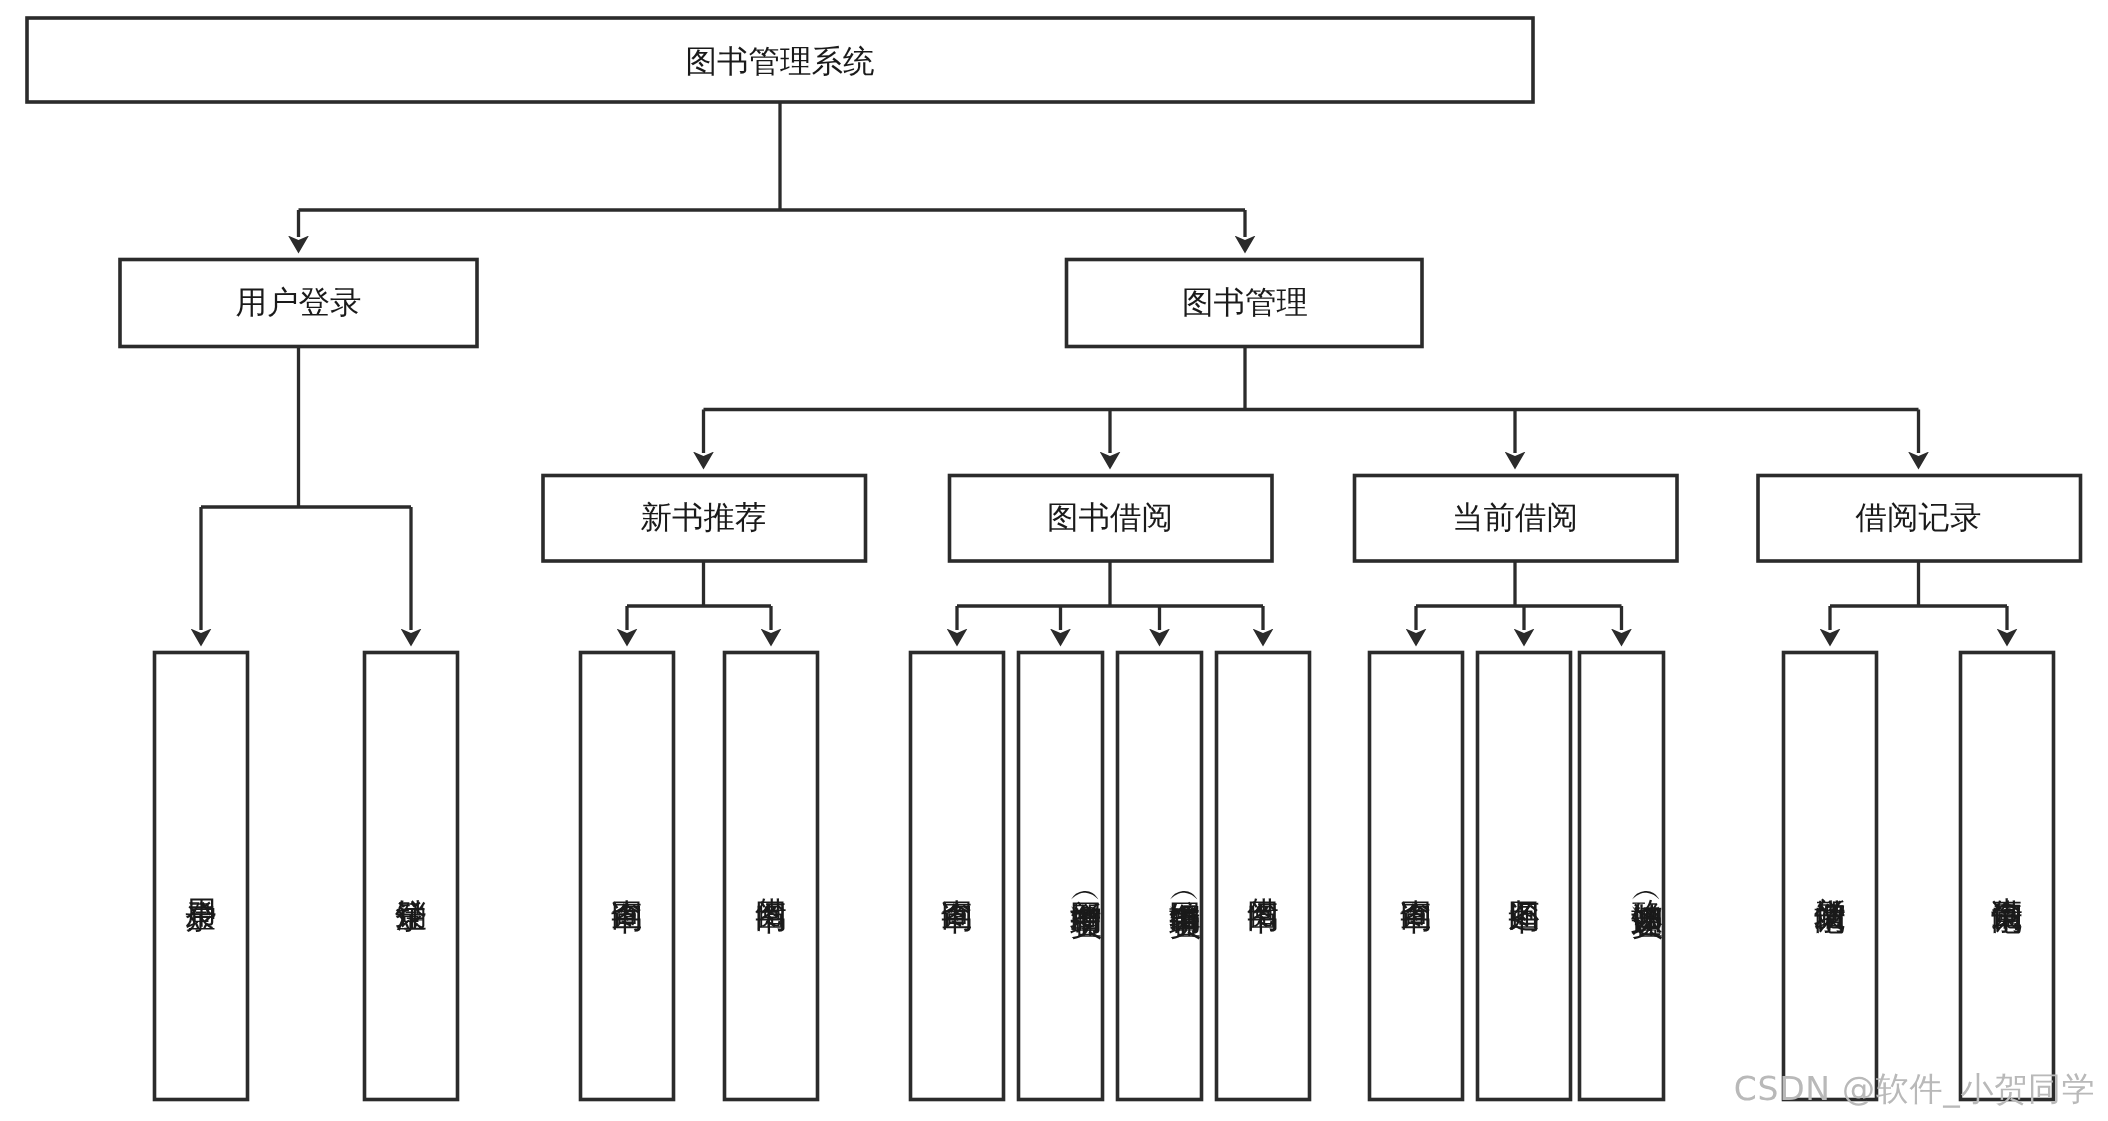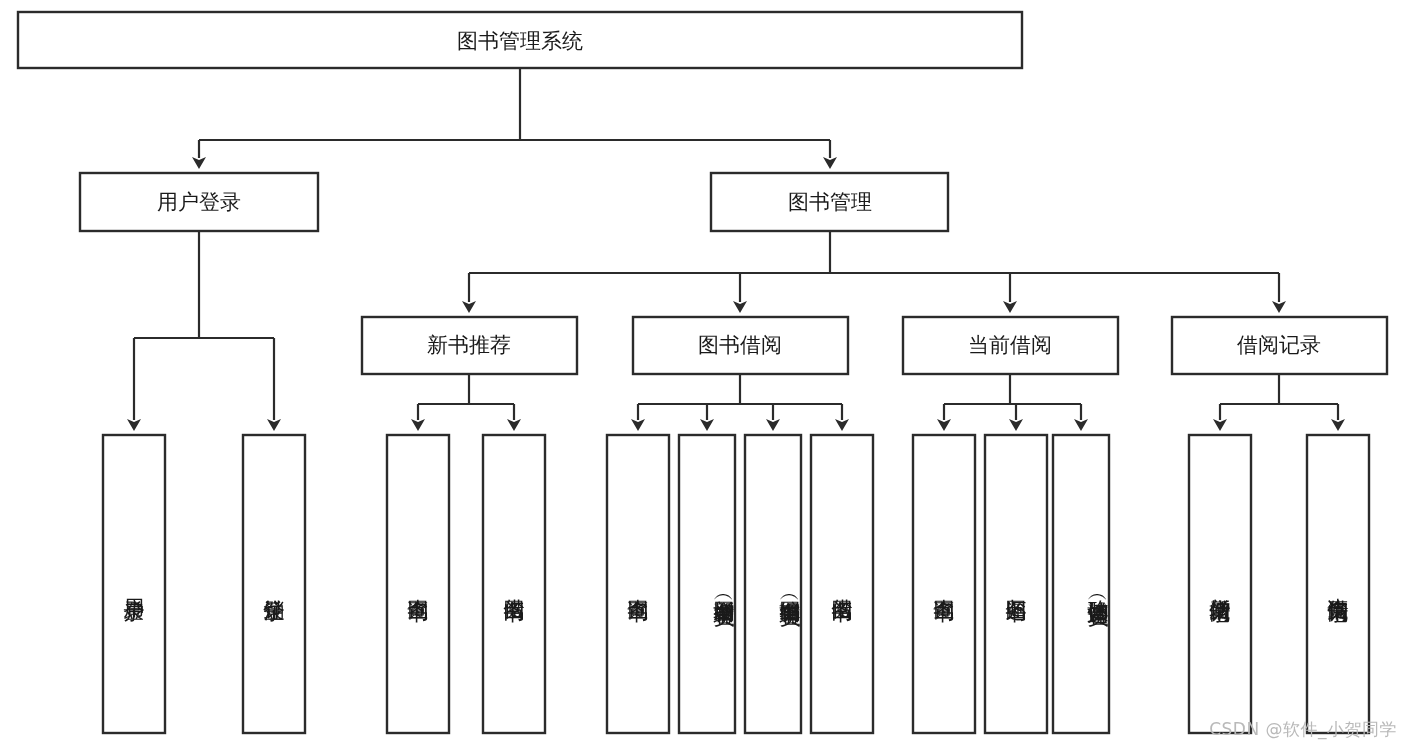--- a/index.html
+++ b/index.html
@@ -64,21 +64,21 @@
     pointer-events: none;
   }
   .vlabel.centered {
     align-items: center;
   }
   #watermark {
     position: absolute;
     right: 8px;
     bottom: 6px;
     font-family: "DejaVu Sans", "Liberation Sans", sans-serif;
-    font-size: 17px;
+    font-size: 22px;
     color: #b9b9b9;
     letter-spacing: 0.5px;
     white-space: nowrap;
   }
 </style>
 </head>
 <body>
 
 <div id="diagram-root">
 

